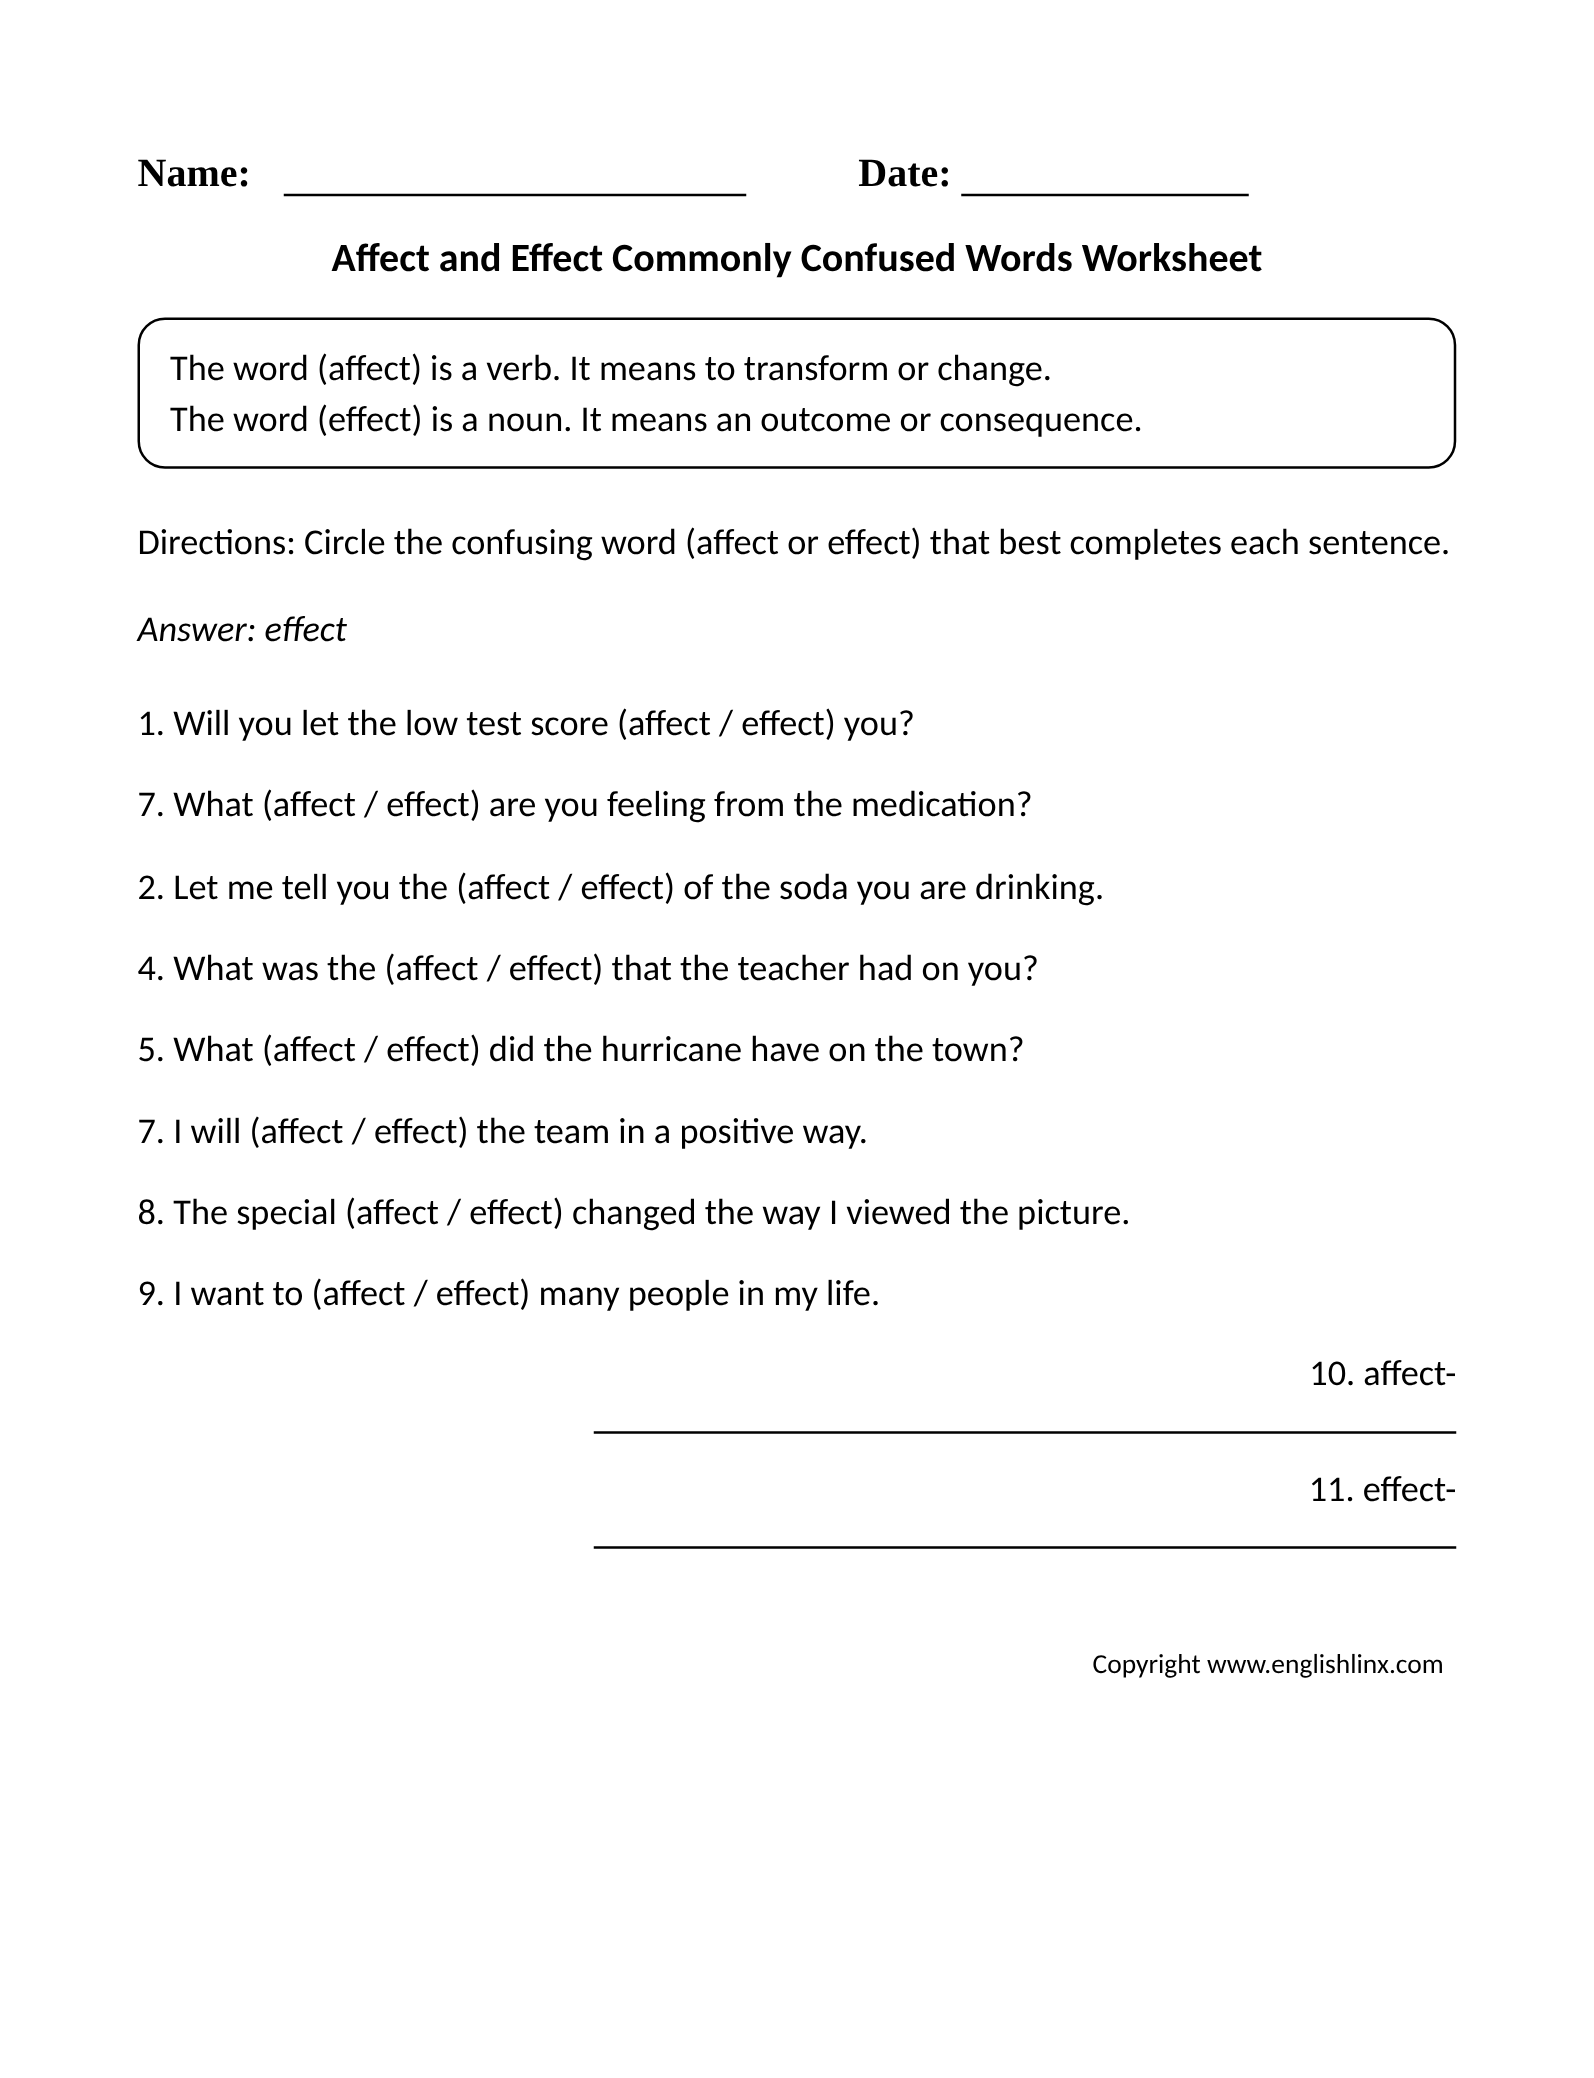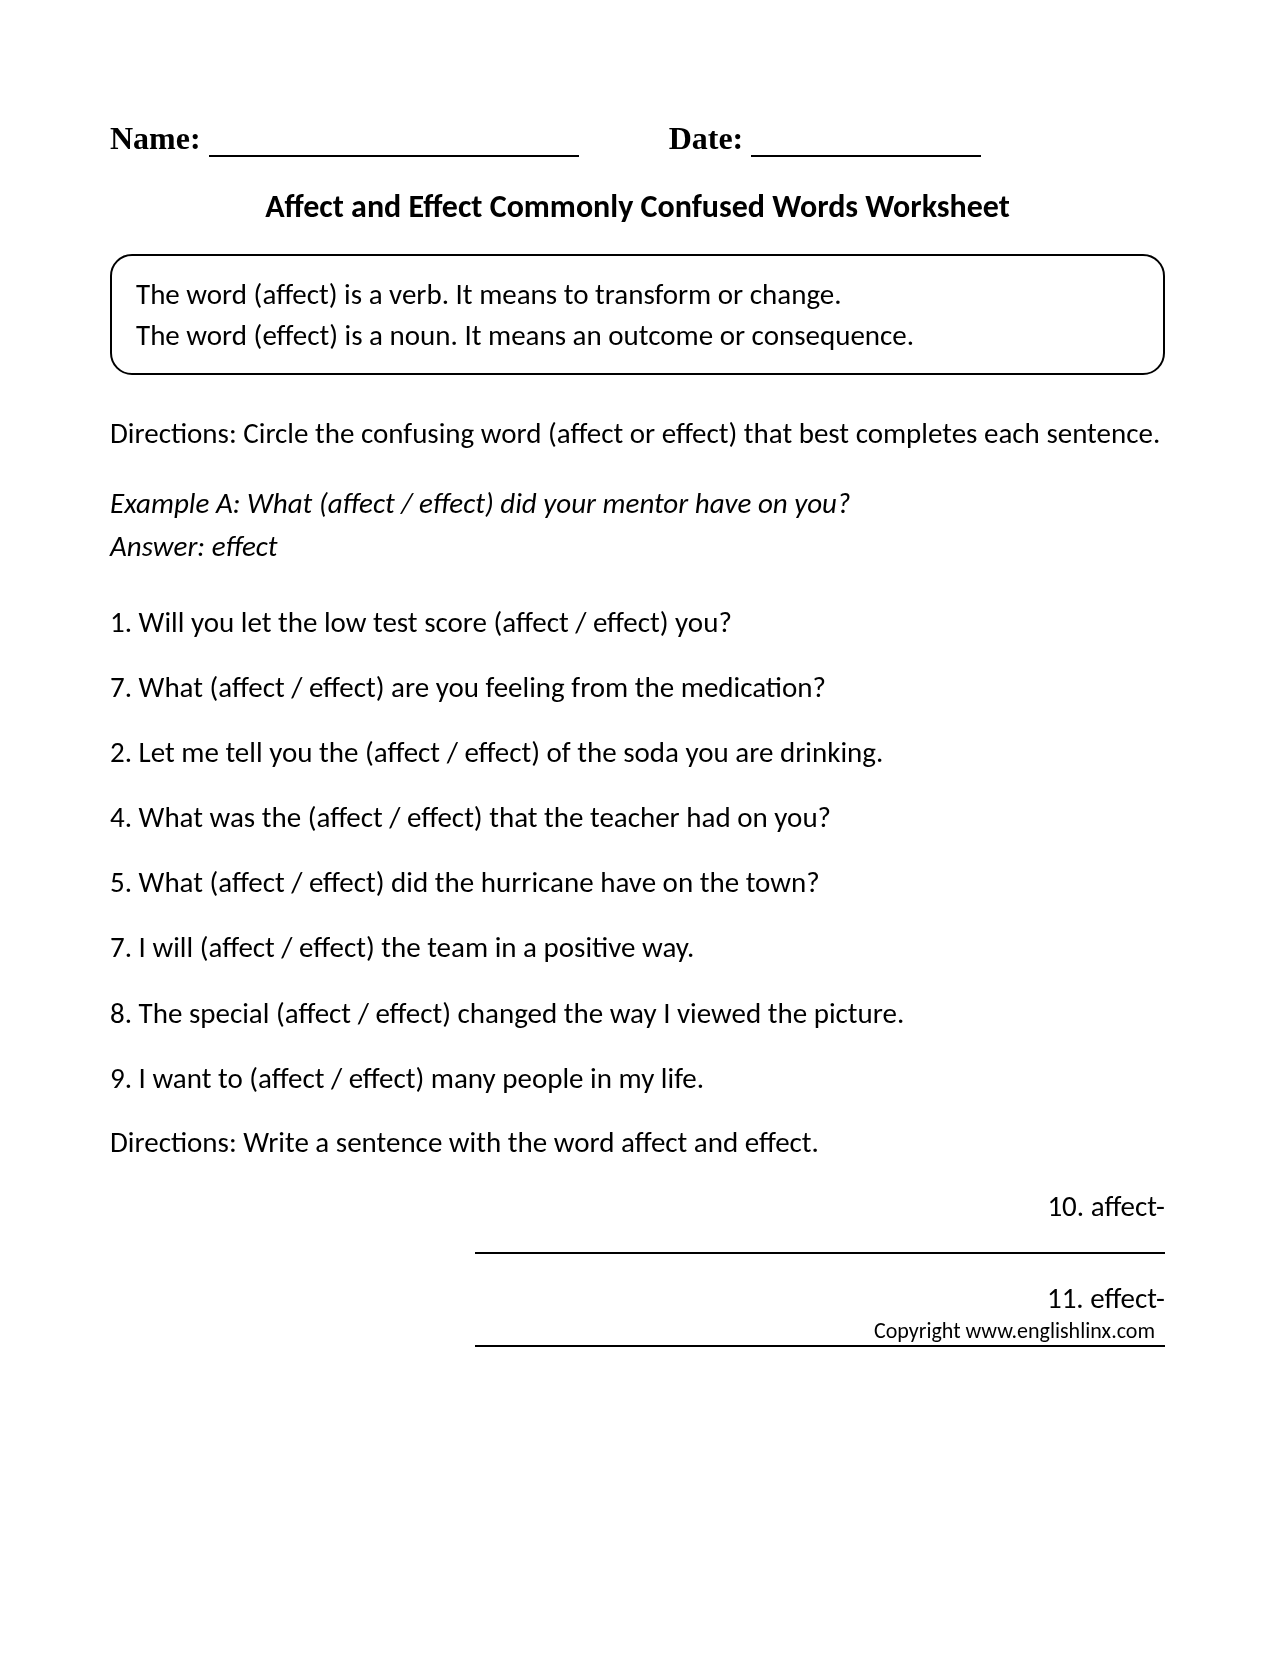--- a/index.html
+++ b/index.html
@@ -23,20 +23,21 @@
     align-items: flex-end;
     margin-bottom: 30px;
     font-family: "Times New Roman", Times, serif;
     font-weight: bold;
     font-size: 32px;
   }
   .name-block {
     display: flex;
     align-items: flex-end;
     margin-right: 90px;
+    gap: 18px;
   }
   .date-block {
     display: flex;
     align-items: flex-end;
   }
   .field-label {
     margin-right: 8px;
   }
   .blank-line {
     border-bottom: 2.5px solid #000;
@@ -130,36 +131,34 @@
   <div class="title">Affect and Effect Commonly Confused Words Worksheet</div>
 
   <div class="info-box">
     <div>The word (affect) is a verb.  It means to transform or change.</div>
     <div>The word (effect) is a noun. It means an outcome or consequence.</div>
   </div>
 
   <div class="directions">Directions: Circle the confusing word (affect or effect) that best completes each sentence.</div>
 
   <div class="example">
-    <div>Example A:  What (affect / effect) did your mentor have on you?</div>
     <div>Answer: effect</div>
   </div>
 
   <div class="questions">
     <div class="q-item">1. Will you let the low test score (affect / effect) you?</div>
     <div class="q-item">7. What (affect / effect) are you feeling from the medication?</div>
     <div class="q-item">2. Let me tell you the (affect / effect) of the soda you are drinking.</div>
     <div class="q-item">4. What was the (affect / effect) that the teacher had on you?</div>
     <div class="q-item">5. What (affect / effect) did the hurricane have on the town?</div>
     <div class="q-item">7. I will (affect / effect) the team in a positive way.</div>
     <div class="q-item">8. The special (affect / effect) changed the way I viewed the picture.</div>
     <div class="q-item">9. I want to (affect / effect) many people in my life.</div>
   </div>
 
-  <div class="directions2">Directions: Write a sentence with the word affect and effect.</div>
 
   <div class="write-item">
     <span class="write-label">10. affect-</span>
     <span class="write-blank"></span>
   </div>
   <div class="write-item">
     <span class="write-label">11. effect-</span>
     <span class="write-blank"></span>
   </div>
 

